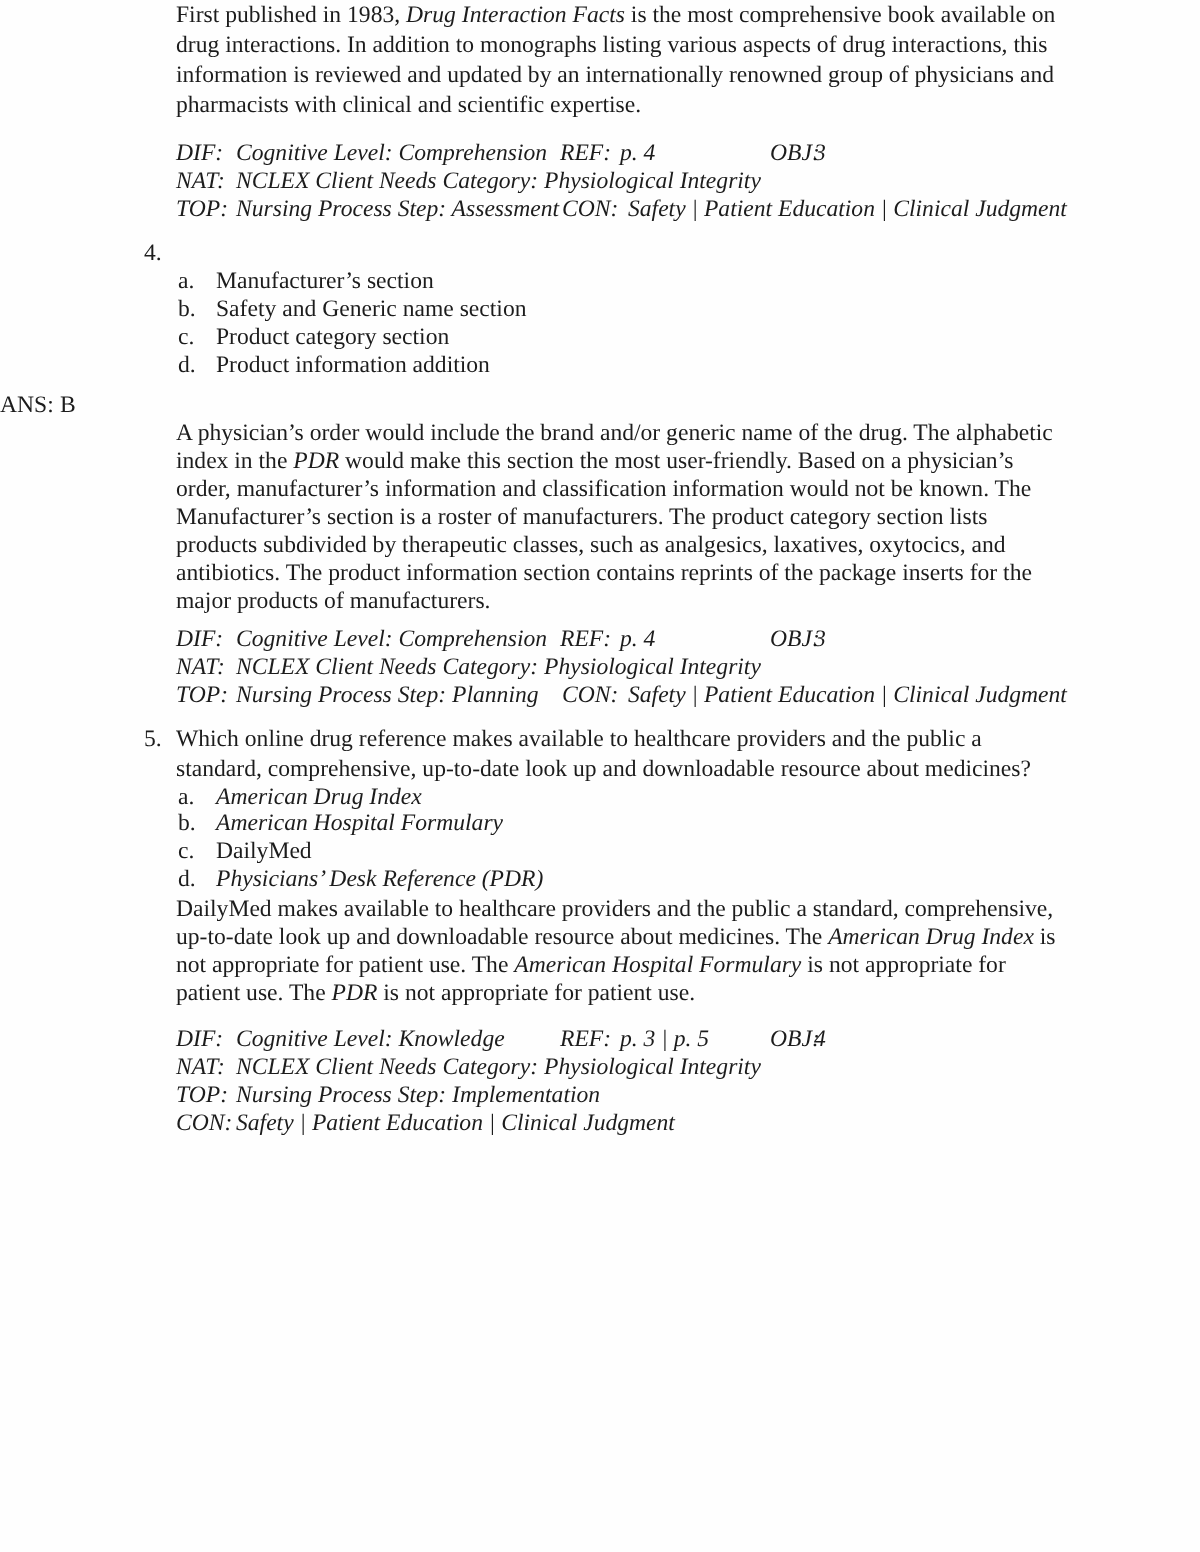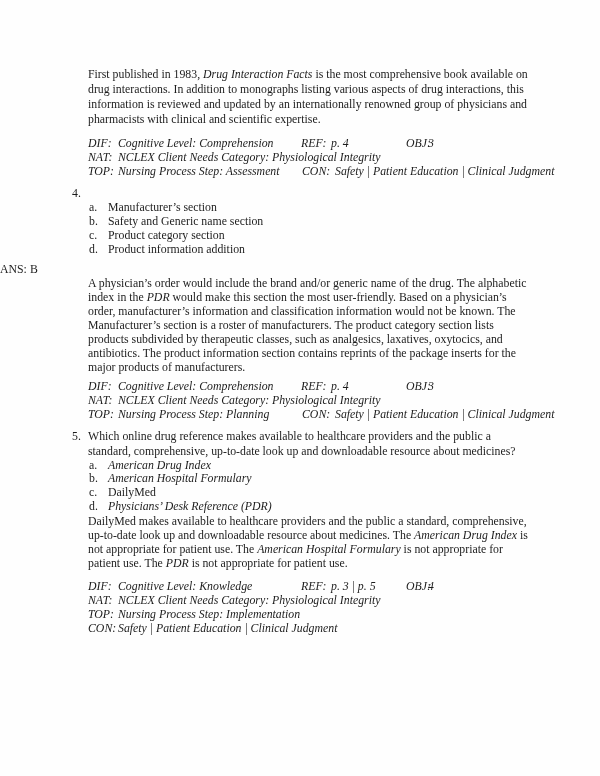--- a/index.html
+++ b/index.html
@@ -4,36 +4,36 @@
 <style>
   * { margin:0; padding:0; box-sizing:border-box; }
   html,body { background:#ffffff; }
   body {
     width:600px; height:776px;
     font-family:"Liberation Serif","DejaVu Serif",serif;
   }
   .page {
     position:relative; width:600px; height:776px;
     background:#fefefe; color:#1c1c1c;
-    font-size:11.8px; padding-top:67px; overflow:hidden;
+    font-size:11.8px; overflow:hidden;
   }
   em { font-style:italic; }
   .para {
     margin-left:88px; width:448px; line-height:15px;
   }
   .rationale {
     margin-left:88px; width:448px; line-height:14px;
   }
   .meta { margin-left:88px; line-height:14px;font-style:italic; }
   .meta-block1 { margin-top:9px; }
   .meta-q { margin-top:5px; }
   .meta-q3 { margin-top:9px; }
   .meta-row { position:relative; height:14px; white-space:nowrap; }
   .lbl { display:inline-block; width:30px; }
-  .abs { position:absolute; top:0;margin-left:21px; }
+  .abs { position:absolute; top:0; }
   .ref-lbl { left:192px; width:30px; }
   .ref-val { left:222px; }
   .obj-lbl { left:297px; width:30px; }
   .obj-val { left:319px; }
   .con-lbl { left:193px; width:33px; }
   .con-val { left:226px; }
   .question { margin-top:8px; }
   .q-row { display:flex; margin-left:72px; }
   .q-num { width:16px; line-height:15px; }
   .q-text { width:448px; line-height:15px; }

